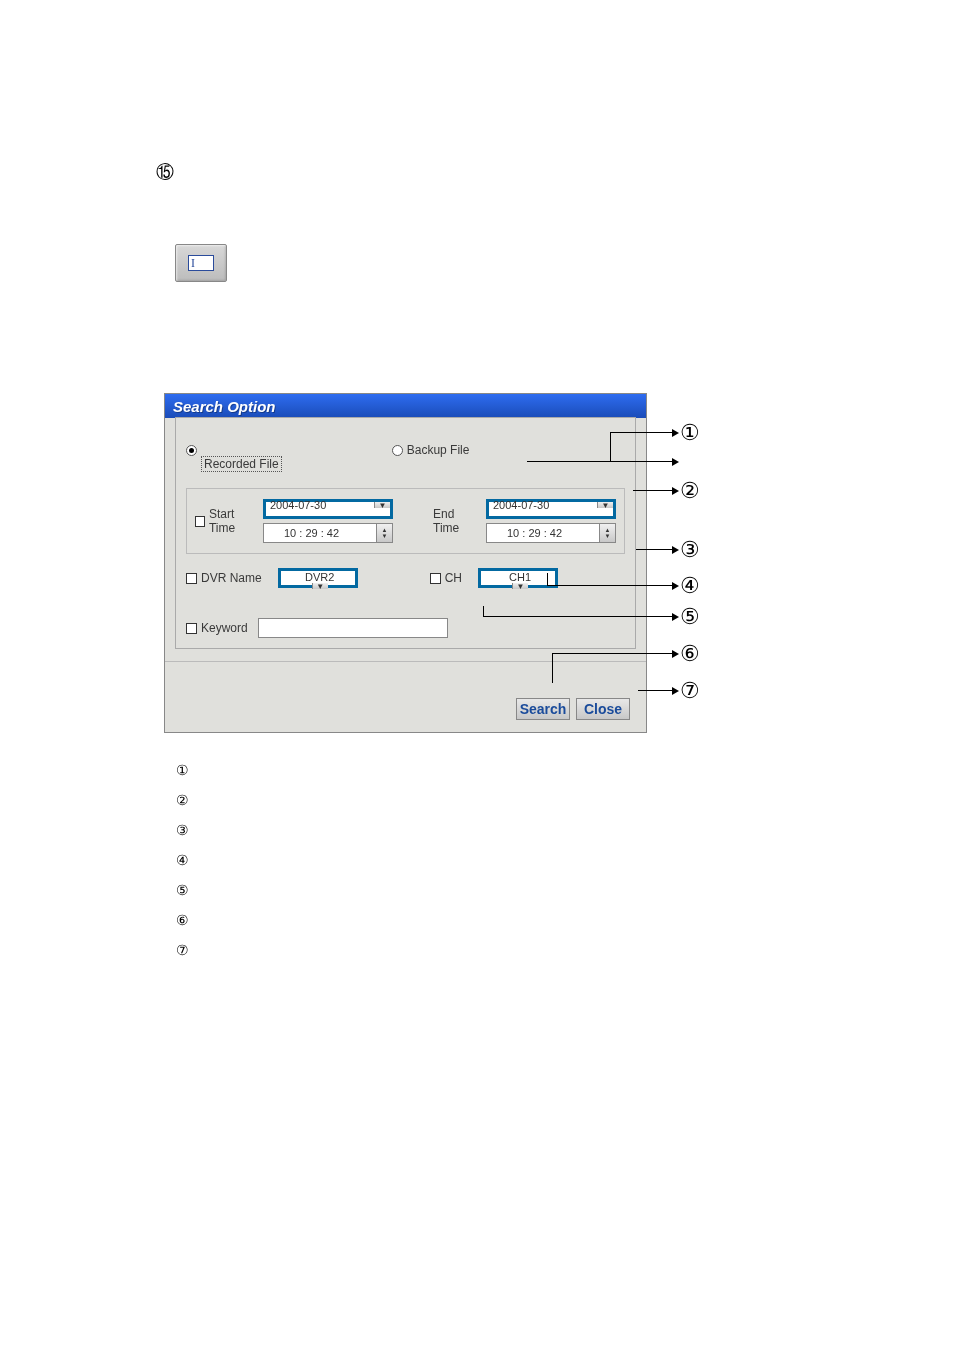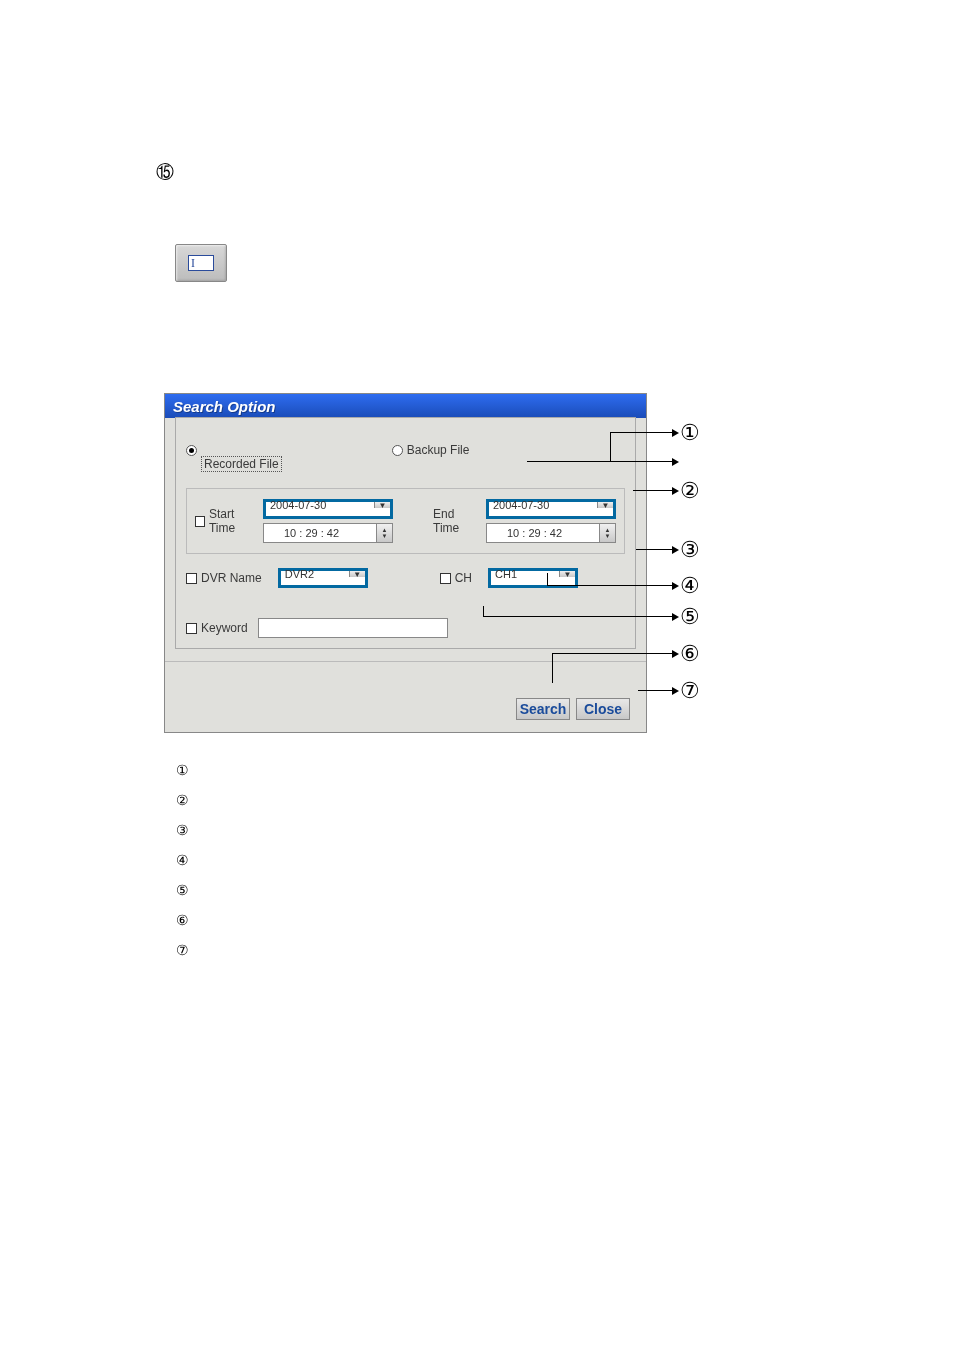--- a/index.html
+++ b/index.html
@@ -187,21 +187,21 @@
     }
     .spinner .arrows { flex-direction: column; font-size:6px; line-height:1;}
     .dvr-row {
       display: flex;
       align-items: center;
       gap: 16px;
       font-size: 12px;
       color: #3a3a3a;
       margin-bottom: 30px;
     }
-    .dvr-row .combo.narrow { width: 90px; }
+    .dvr-row .combo.narrow { width: 80px; flex-direction: column; }
     .dvr-row .gap { flex: 0 0 40px; }
     .keyword-row {
       display: flex;
       align-items: center;
       gap: 10px;
       font-size: 12px;
       color: #3a3a3a;
     }
     .text-input {
       width: 190px;

